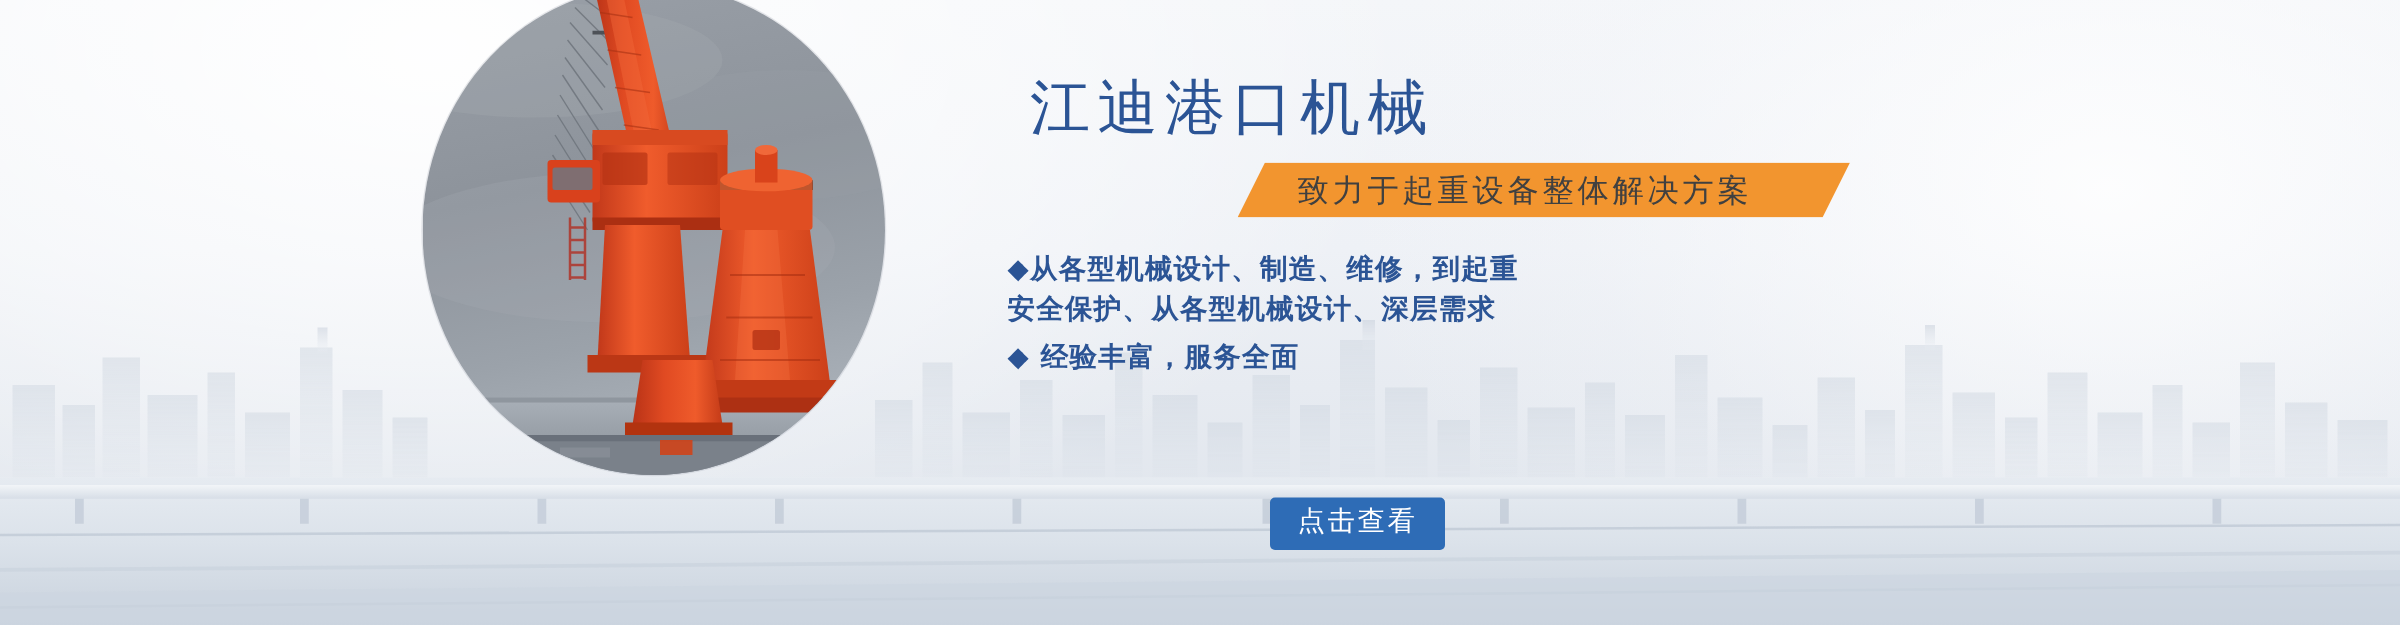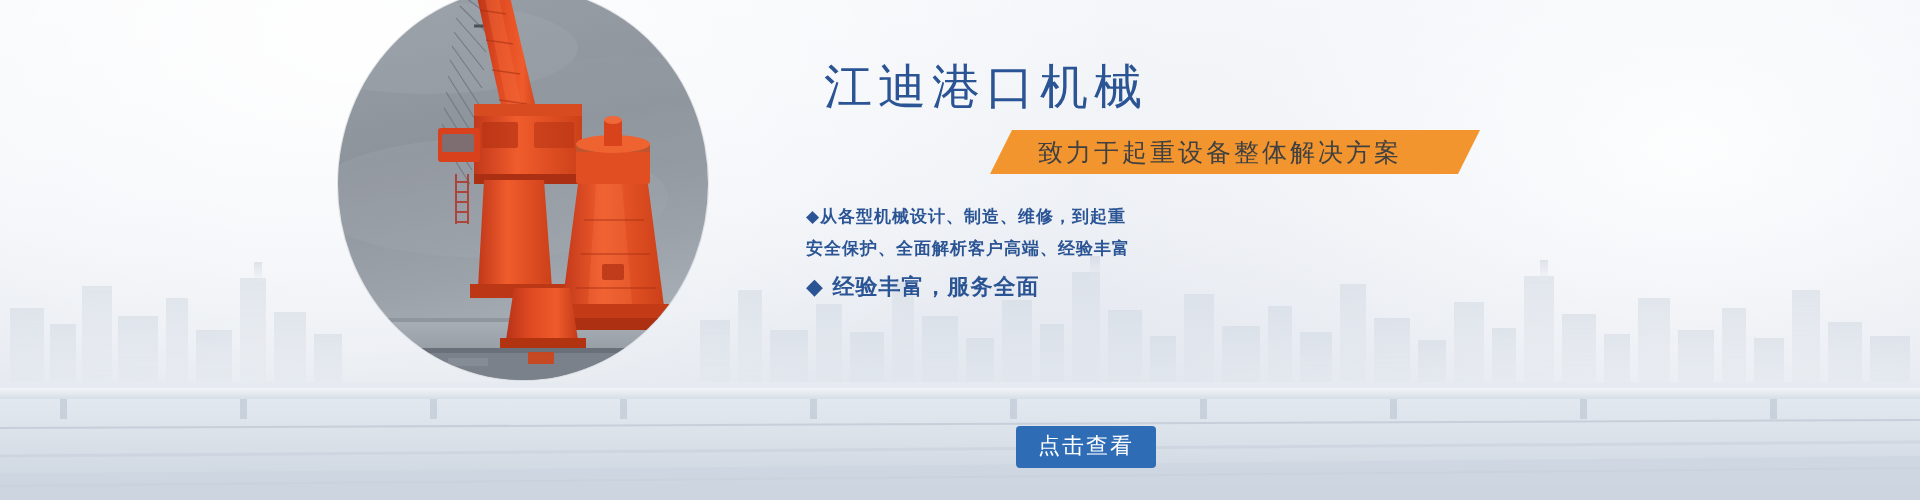--- a/index.html
+++ b/index.html
@@ -74,42 +74,41 @@
     color:#404040;font-size:25px;letter-spacing:3px;line-height:1;
     white-space:nowrap;font-weight:400;
     font-family:"DejaVu Sans","Liberation Sans",sans-serif;
   }
 
   .features{
     position:absolute;left:806px;top:200px;width:640px;
     color:#2b5495;
   }
   .feature-block{
-    font-size:17px;line-height:32px;letter-spacing:1px;font-weight:700;
+    font-size:22px;line-height:32px;letter-spacing:1px;font-weight:700;
     font-family:"DejaVu Sans","Liberation Sans",sans-serif;
     white-space:nowrap;
   }
   .feature-block .ln{display:block;}
   .feature-single{
     margin-top:8px;
     font-size:22px;line-height:30px;letter-spacing:1px;font-weight:700;
     font-family:"DejaVu Sans","Liberation Sans",sans-serif;
     white-space:nowrap;
   }
 
   .cta{
     position:absolute;left:1016px;top:398px;
     display:inline-block;
     padding:9px 22px 11px 22px;
     background:#2e6cb6;color:#ffffff;
     font-size:22px;letter-spacing:2px;line-height:1;
     border:none;border-radius:4px;cursor:pointer;
     font-family:"DejaVu Sans","Liberation Sans",sans-serif;
     white-space:nowrap;
-    margin-top:28px;
   }
 </style>
 </head>
 <body>
 
 <div class="banner">
 
   <div class="sky"></div>
   <div class="sky-glow"></div>
   <div class="sky-haze"></div>
@@ -341,21 +340,21 @@
 
     <div class="headline">江迪港口机械</div>
 
     <div class="ribbon">
       <span class="ribbon-text">致力于起重设备整体解决方案</span>
     </div>
 
     <div class="features">
       <div class="feature-block">
         <span class="ln">◆从各型机械设计、制造、维修，到起重</span>
-        <span class="ln">安全保护、全面解析客户高端、经验丰富</span>
+        <span class="ln">安全保护、从各型机械设计、深层需求</span>
       </div>
       <div class="feature-single">◆ 经验丰富，服务全面</div>
     </div>
 
     <button class="cta">点击查看</button>
 
   </div>
 </div>
 
 </body></html>

